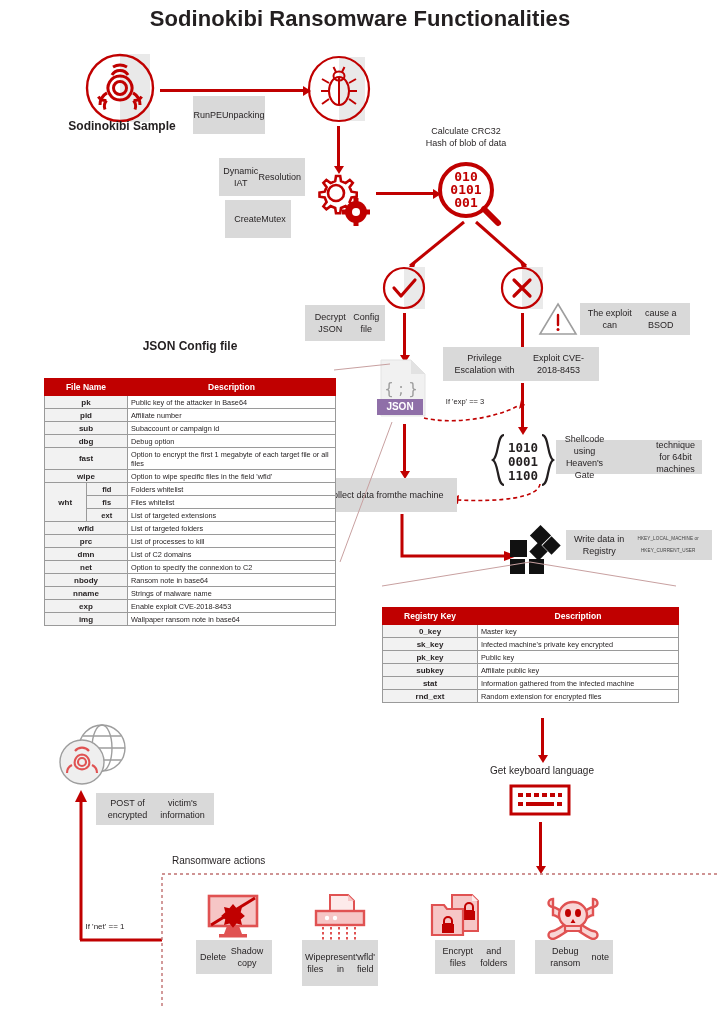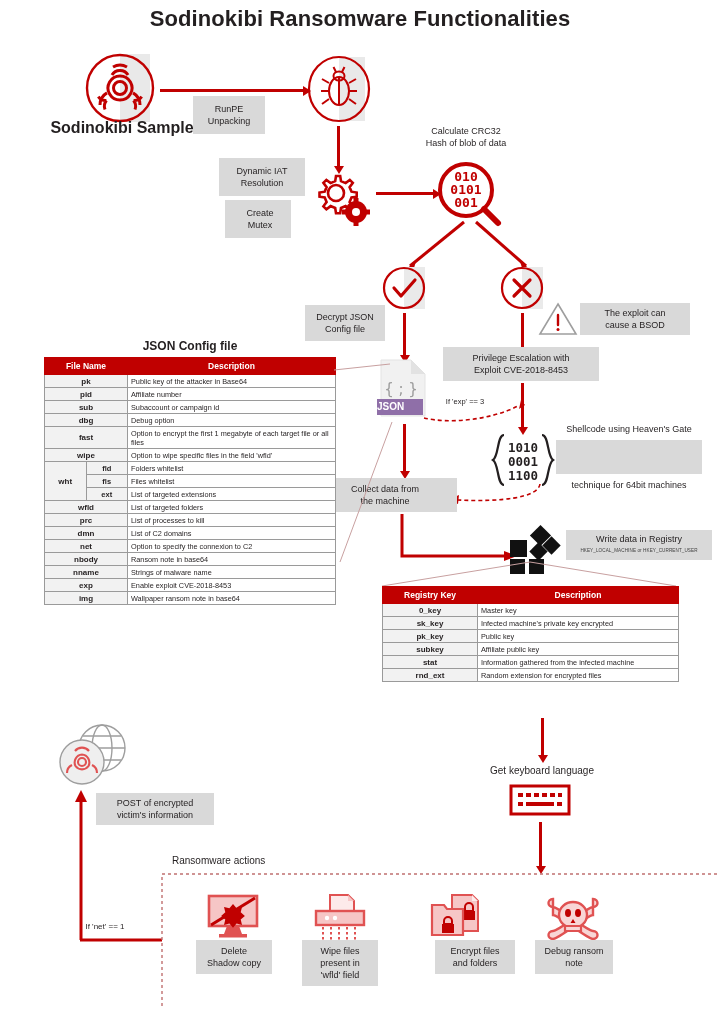--- a/index.html
+++ b/index.html
@@ -2,31 +2,31 @@
 <html><head>
 <meta charset="utf-8">
 <style>
   html,body{margin:0;padding:0;background:#fff;}
   body{width:720px;height:1016px;position:relative;overflow:hidden;
        font-family:"Liberation Sans","DejaVu Sans",sans-serif;color:#231f20;}
   .abs{position:absolute;}
   .title{left:0;top:6px;width:720px;text-align:center;font-size:22px;font-weight:bold;letter-spacing:.1px;color:#231f20;}
   
   .gbox{background:#d9d9d9;color:#231f20;font-size:9px;line-height:12px;text-align:center;
-        display:flex;align-items:center;justify-content:center;flex-direction:column;padding:2px 4px;box-sizing:border-box;}
+        display:flex;align-items:center;justify-content:center;flex-direction:row;padding:2px 4px;box-sizing:border-box;}
   .gbox span{display:block;}
   .lbl{font-size:9px;line-height:12px;color:#231f20;text-align:center;}
-  .bold-lbl{font-size:16px;font-weight:bold;color:#231f20;}
+  .bold-lbl{font-size:12px;font-weight:bold;color:#231f20;}
   
   .varrow{width:3px;background:#c00000;}
   .varrow:after{content:"";position:absolute;left:-3.5px;bottom:-7px;border-left:5px solid transparent;border-right:5px solid transparent;border-top:8px solid #c00000;}
   .harrow{height:3px;background:#c00000;}
   .harrow:after{content:"";position:absolute;right:-8px;top:-3.5px;border-top:5px solid transparent;border-bottom:5px solid transparent;border-left:8px solid #c00000;}
   
-  table.dt{border-collapse:collapse;width:100%;table-layout:fixed;background:#fff;}
+  table.dt{border-collapse:collapse;width:100%;table-layout:fixed;background:#fff;margin-top:21px;}
   table.dt th{background:#c00000;color:#fff;font-size:8.5px;font-weight:bold;text-align:center;padding:3px 2px;border:1px solid #c00000;}
   table.dt td{font-size:7.3px;border:1px solid #9a9a9a;padding:1.5px 3px;vertical-align:middle;color:#231f20;}
   table.dt td.k{font-weight:bold;text-align:center;font-size:8px;background:#f2f2f2;}
   table.dt td.k2{font-weight:bold;text-align:center;font-size:7.5px;background:#f2f2f2;}
   .tbl-title{font-size:12px;font-weight:bold;text-align:center;}
   .tiny{font-size:4.6px;letter-spacing:.1px;color:#3f3f3f;}
   svg{display:block;overflow:visible;}
 </style>
 </head>
 <body>
@@ -172,21 +172,21 @@
 </div>
 <div class="abs varrow" style="left:521px;top:383px;height:45px;"></div>
 
 <div class="abs" style="left:377px;top:358px;width:52px;height:62px;">
   <svg width="52" height="62" viewBox="0 0 52 62">
     <path d="M4 2 h30 l14 14 v42 h-44 z" fill="#f1f1f1" stroke="#e3e3e3" stroke-width="1"></path>
     <path d="M34 2 v14 h14" fill="#e2e2e2"></path>
     <text x="24" y="36" font-family="DejaVu Sans, sans-serif" font-size="15" fill="#9b9b9b" text-anchor="middle">{ ; }</text>
   </svg>
 </div>
-<div class="abs" style="left:377px;top:399px;width:46px;height:16px;background:#8f6fa8;color:#fff;font-size:10px;font-weight:bold;text-align:left;line-height:16px;">JSON</div>
+<div class="abs" style="left:377px;top:399px;width:46px;height:16px;background:#8f6fa8;color:#fff;font-size:10px;font-weight:bold;text-align:center;line-height:16px;">JSON</div>
 
 <div class="abs lbl" style="left:430px;top:396px;width:70px;font-size:7.5px;">If 'exp' == 3</div>
 
 <div class="abs" style="left:420px;top:398px;width:110px;height:28px;">
   <svg width="110" height="28" viewBox="0 0 110 28">
     <path d="M4 20 C30 26 70 22 98 8" fill="none" stroke="#c00000" stroke-width="1.6" stroke-dasharray="4,3"></path>
     <path d="M101 2 l-2 9 l6 -4 z" fill="#c00000"></path>
   </svg>
 </div>
 

